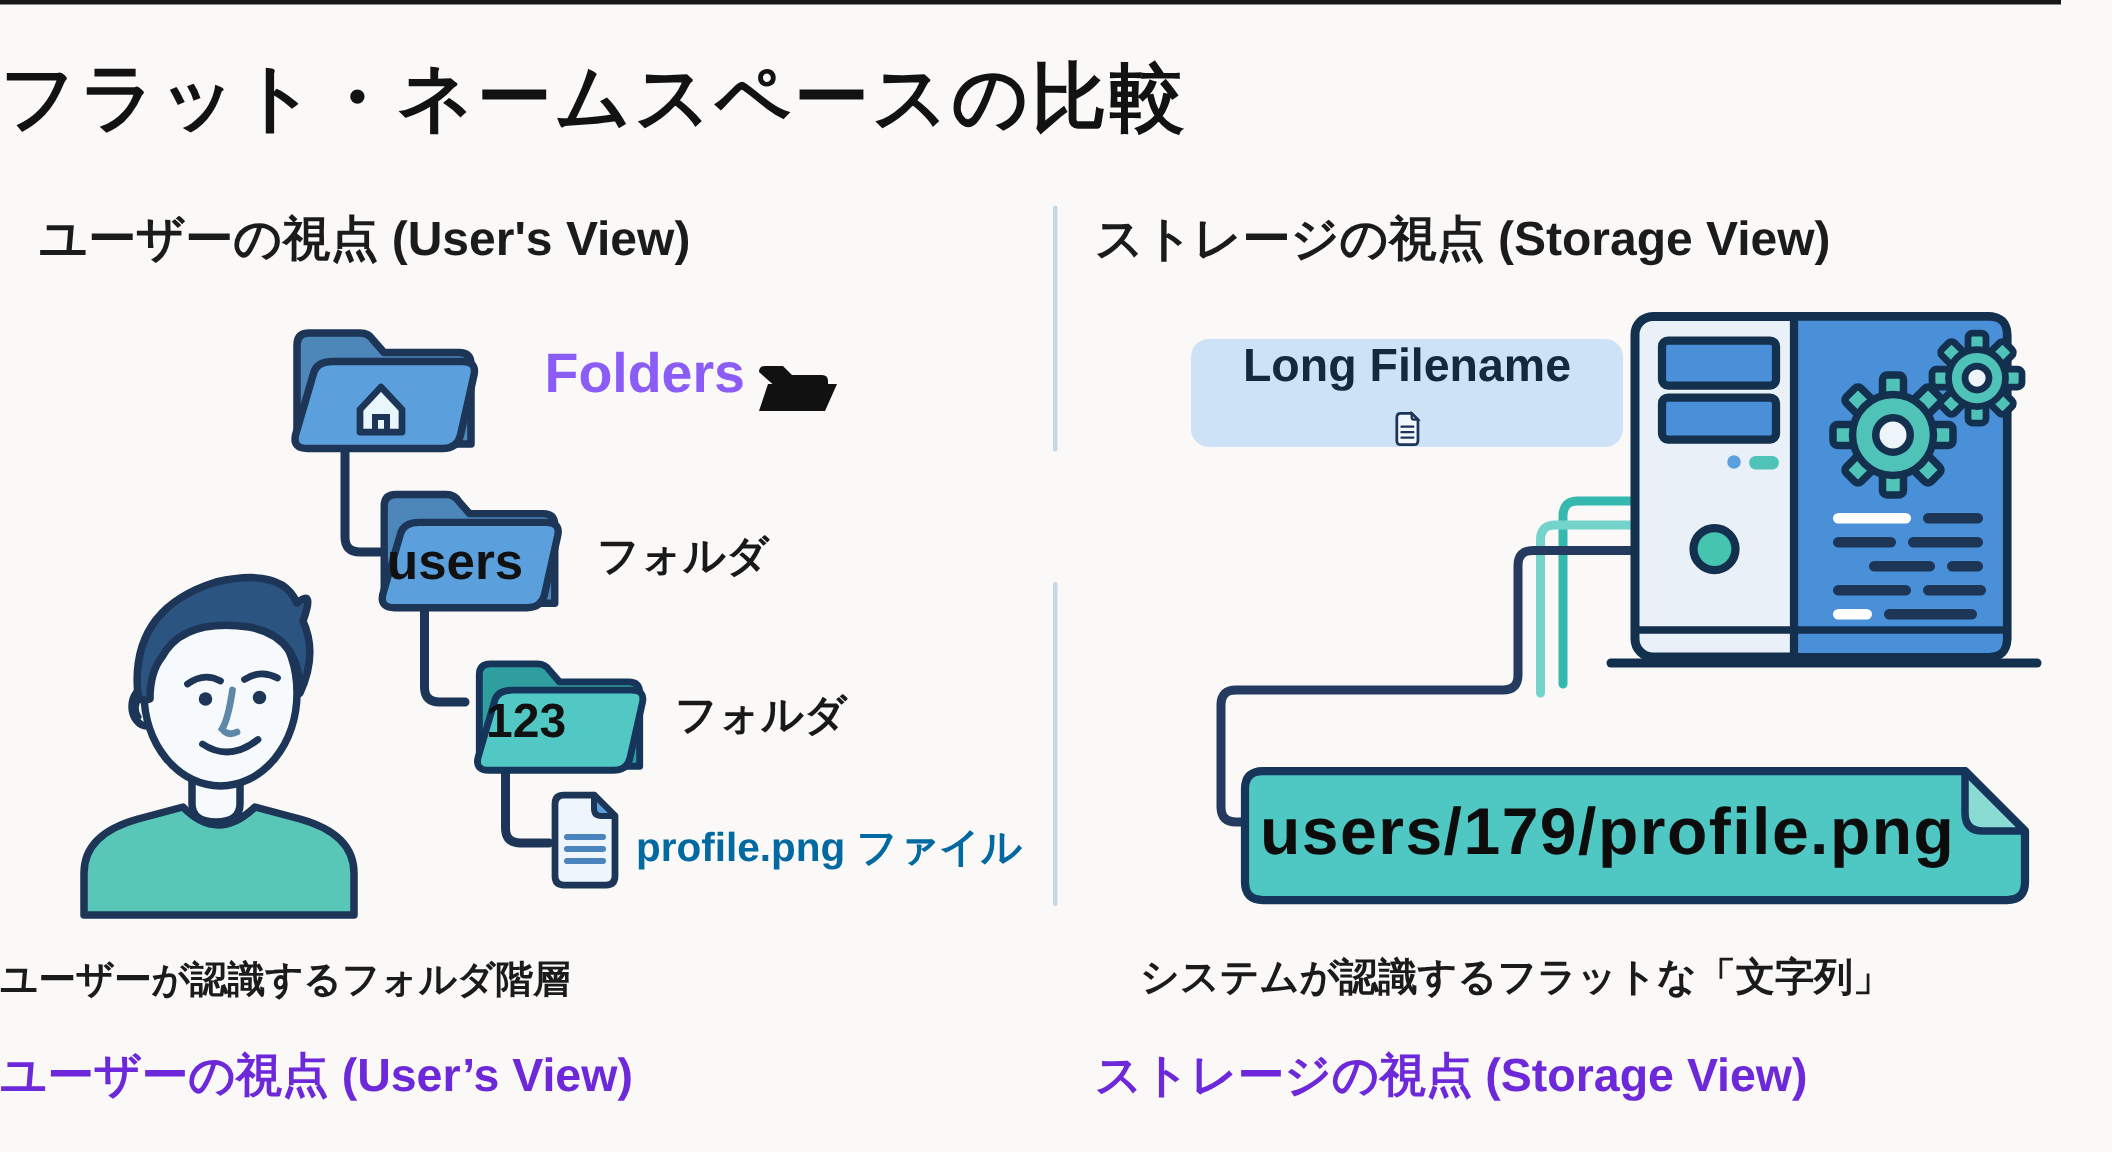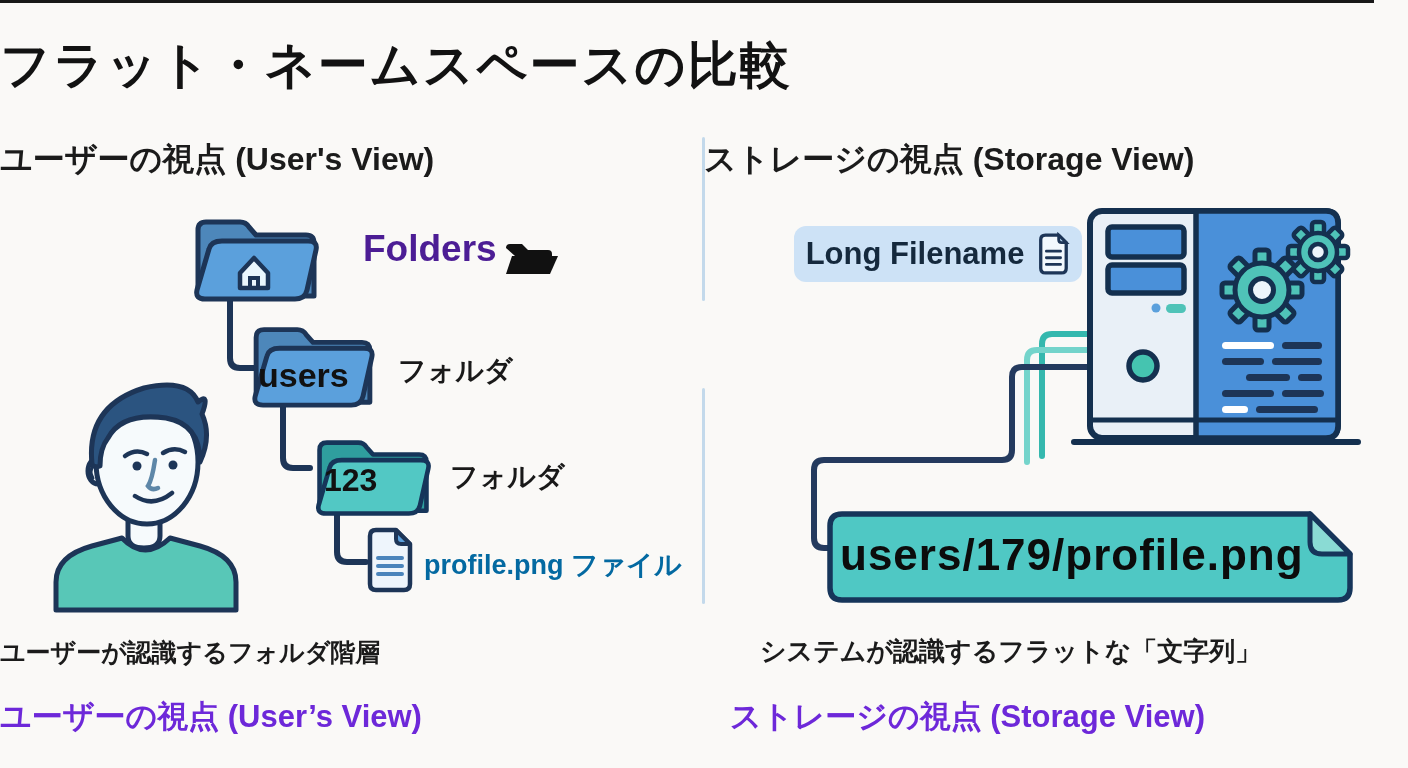--- a/index.html
+++ b/index.html
@@ -5,27 +5,27 @@
   html,body{margin:0;padding:0;}
   body{
     width:1408px;height:768px;position:relative;overflow:hidden;
     background:#faf9f7;
     font-family:"Liberation Sans","DejaVu Sans",sans-serif;
     color:#161616;
   }
   .abs{position:absolute;}
   .ctr{}
   .title{font-size:50px;font-weight:800;letter-spacing:2px;color:#121212;}
-  .hdr{font-size:32px;font-weight:800;color:#1b1b1b;}
+  .hdr{font-size:32px;font-weight:800;color:#1b1b1b;padding-left:26px;}
   .lbl{font-size:28px;font-weight:800;color:#191919;}
   .note{font-size:29px;font-weight:800;line-height:39px;color:#1b1b1b;}
   .cap1{font-size:25px;font-weight:800;color:#1b1b1b;}
   .cap2{font-size:31px;font-weight:800;color:#6d28d9;}
   .folder-name{font-weight:800;color:#111;}
-  .legend-txt{font-size:37px;font-weight:800;color:#4c1d95;}
+  .legend-txt{font-size:37px;font-weight:800;color:#8b5cf6;}
   .badge{
     background:#cde2f6;border-radius:12px;
     display:flex;align-items:center;justify-content:center;gap:12px;
   }
   .badge-txt{font-size:31px;font-weight:800;color:#15293d;}
   .path-txt{font-size:44px;font-weight:800;color:#0c0c0c;letter-spacing:1px;}
   .divseg{width:3px;background:#c3d9eb;border-radius:2px;}
   .topstrip{height:3px;background:#181818;width:1374px;}
   svg{display:block;}
 </style>
@@ -101,21 +101,21 @@
 </svg>
 
 <div class="abs ctr cap1" style="left:0;top:636px;width:640px;">ユーザーが認識するフォルダ階層</div>
 <div class="abs ctr cap2" style="left:0;top:696px;width:680px;">ユーザーの視点 (User’s View)</div>
 
 <div class="abs ctr note" style="left:515px;top:344px;width:400px;">
 </div>
 
 <div class="abs ctr hdr" style="left:704px;top:138px;width:704px;">ストレージの視点 (Storage View)</div>
 
-<div class="abs badge" style="left:794px;top:226px;width:288px;height:56px;">
+<div class="abs badge" style="left:794px;top:226px;width:288px;height:72px;flex-direction:column;">
   <span class="badge-txt">Long Filename</span>
   <svg width="34" height="44" viewBox="0 0 36 46">
     <path d="M5,8 Q5,3 10,3 H24 L32,11 V38 Q32,43 27,43 H10 Q5,43 5,38 Z" fill="#f2f8fd" stroke="#1d3557" stroke-width="3.5" stroke-linejoin="round"></path>
     <path d="M24,3 V8 Q24,11 27,11 H32 Z" fill="#b9d9f3" stroke="#1d3557" stroke-width="3"></path>
     <path d="M11,20 H26 M11,27 H26 M11,34 H26" stroke="#1d3557" stroke-width="3" stroke-linecap="round"></path>
   </svg>
 </div>
 
 <svg class="abs" style="left:790px;top:316px;" width="310" height="248" viewBox="0 0 310 248">
   <path d="M302,18 H262 Q252,18 252,28 V140" fill="none" stroke="#35b8ae" stroke-width="6" stroke-linecap="round"></path>

